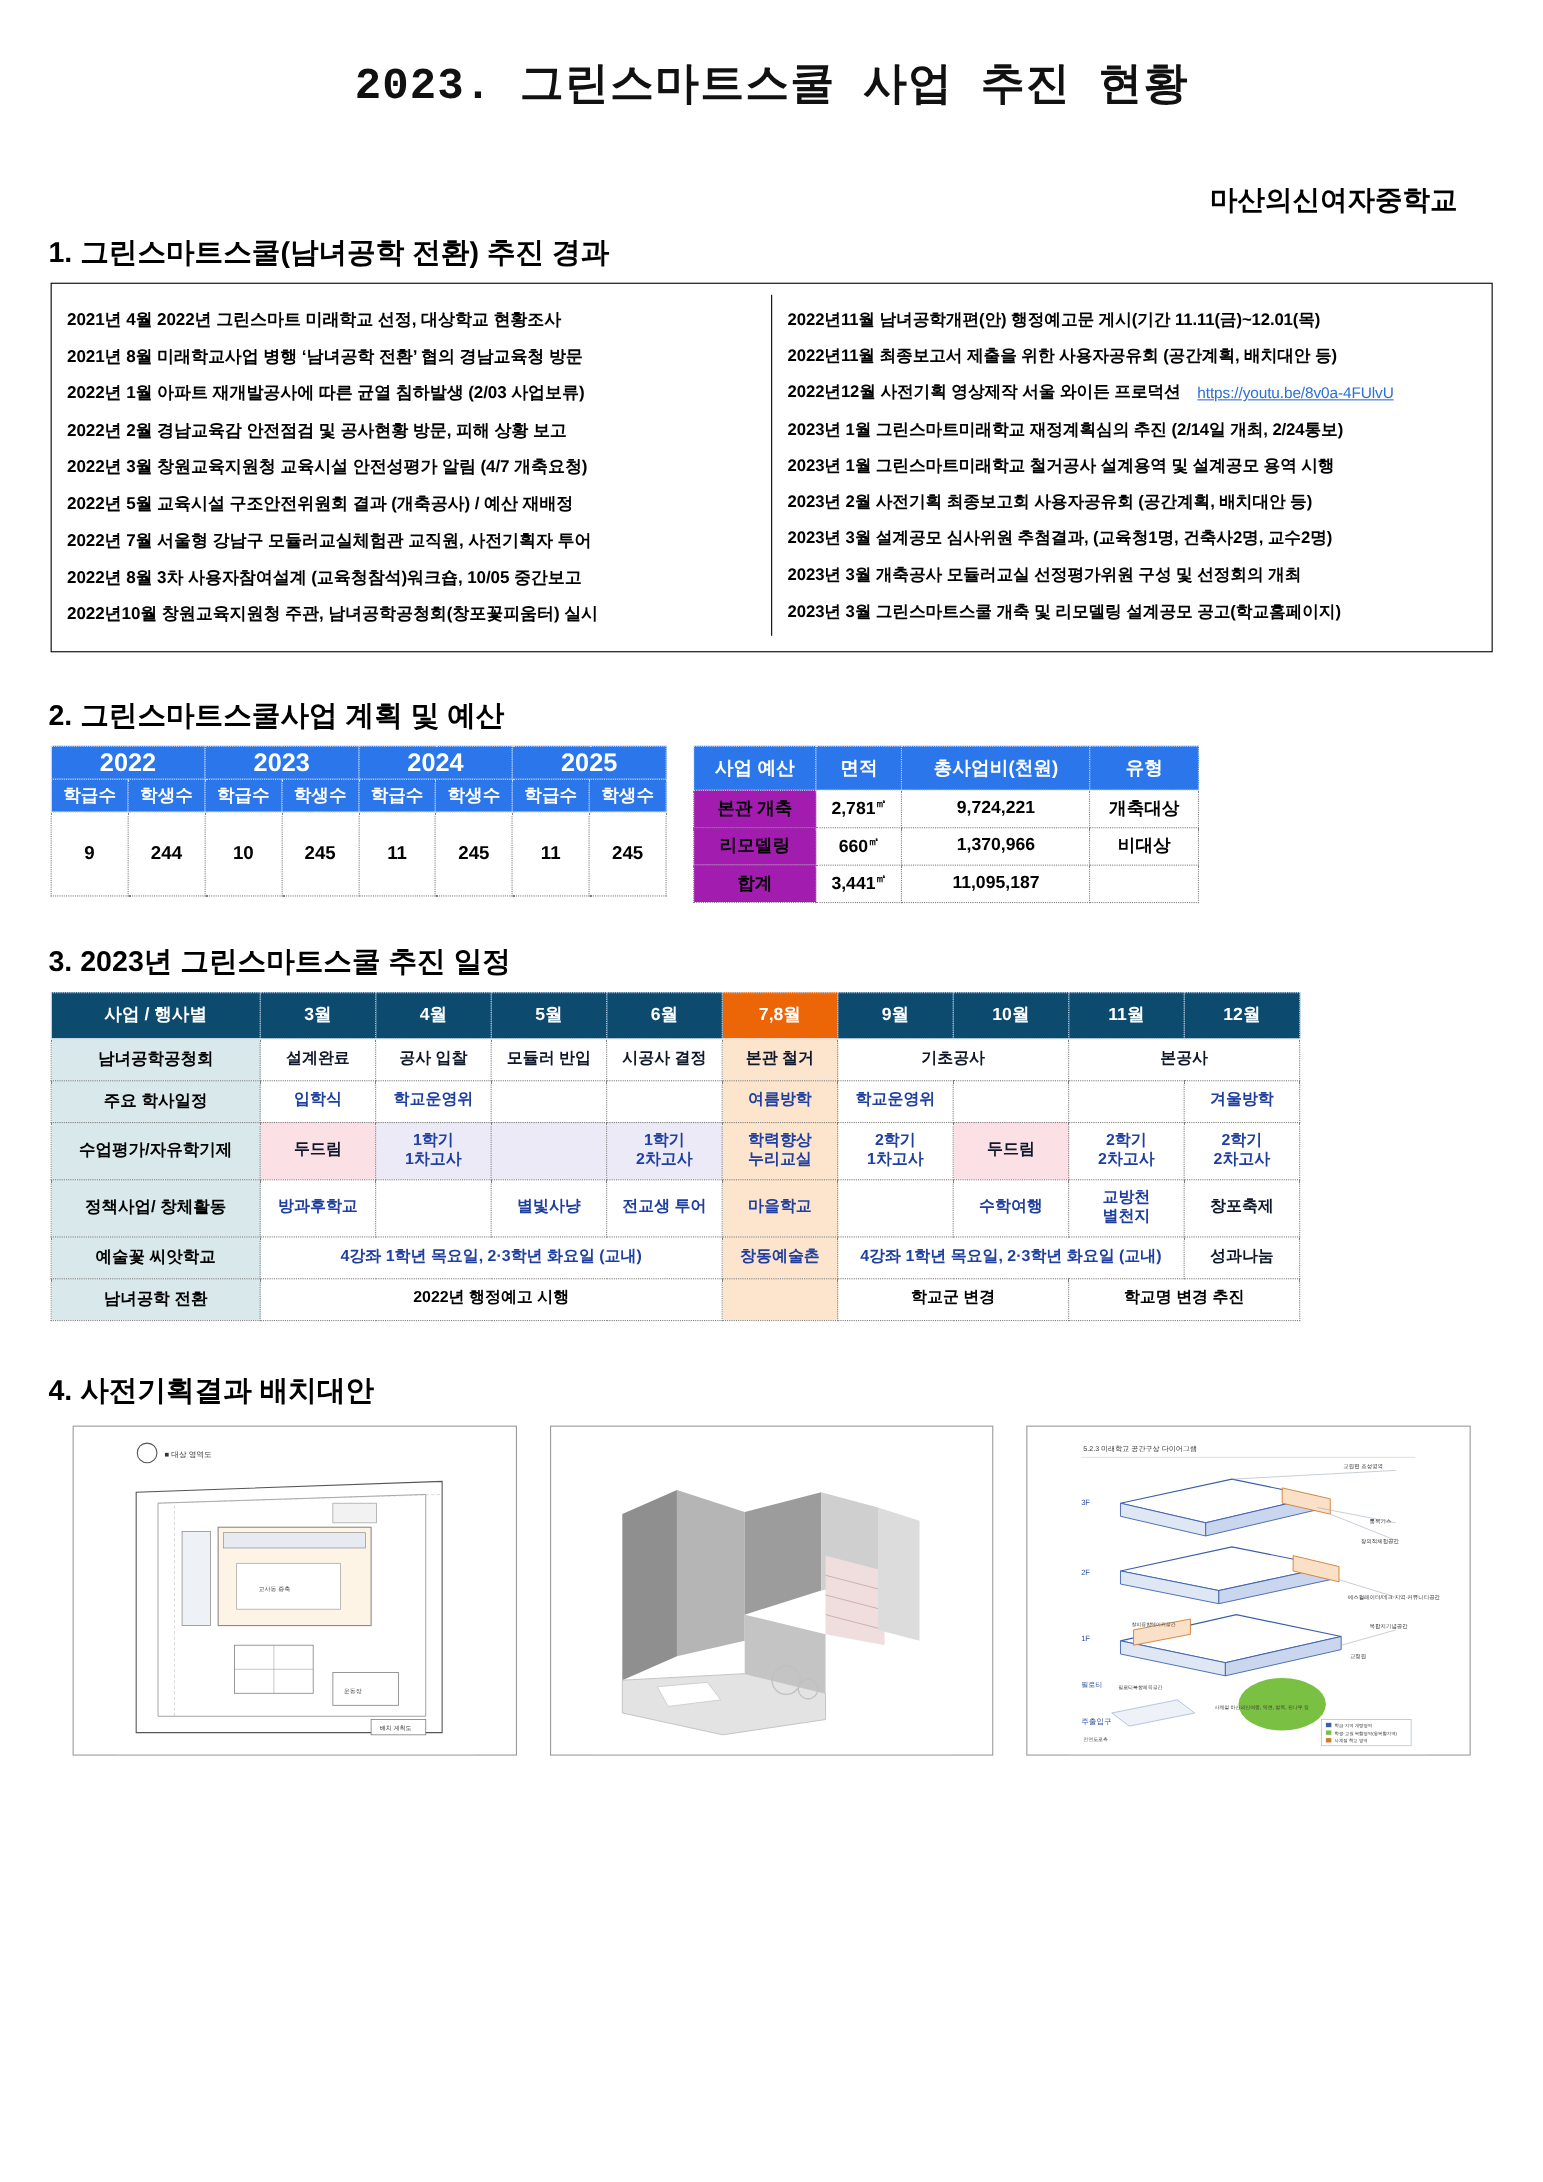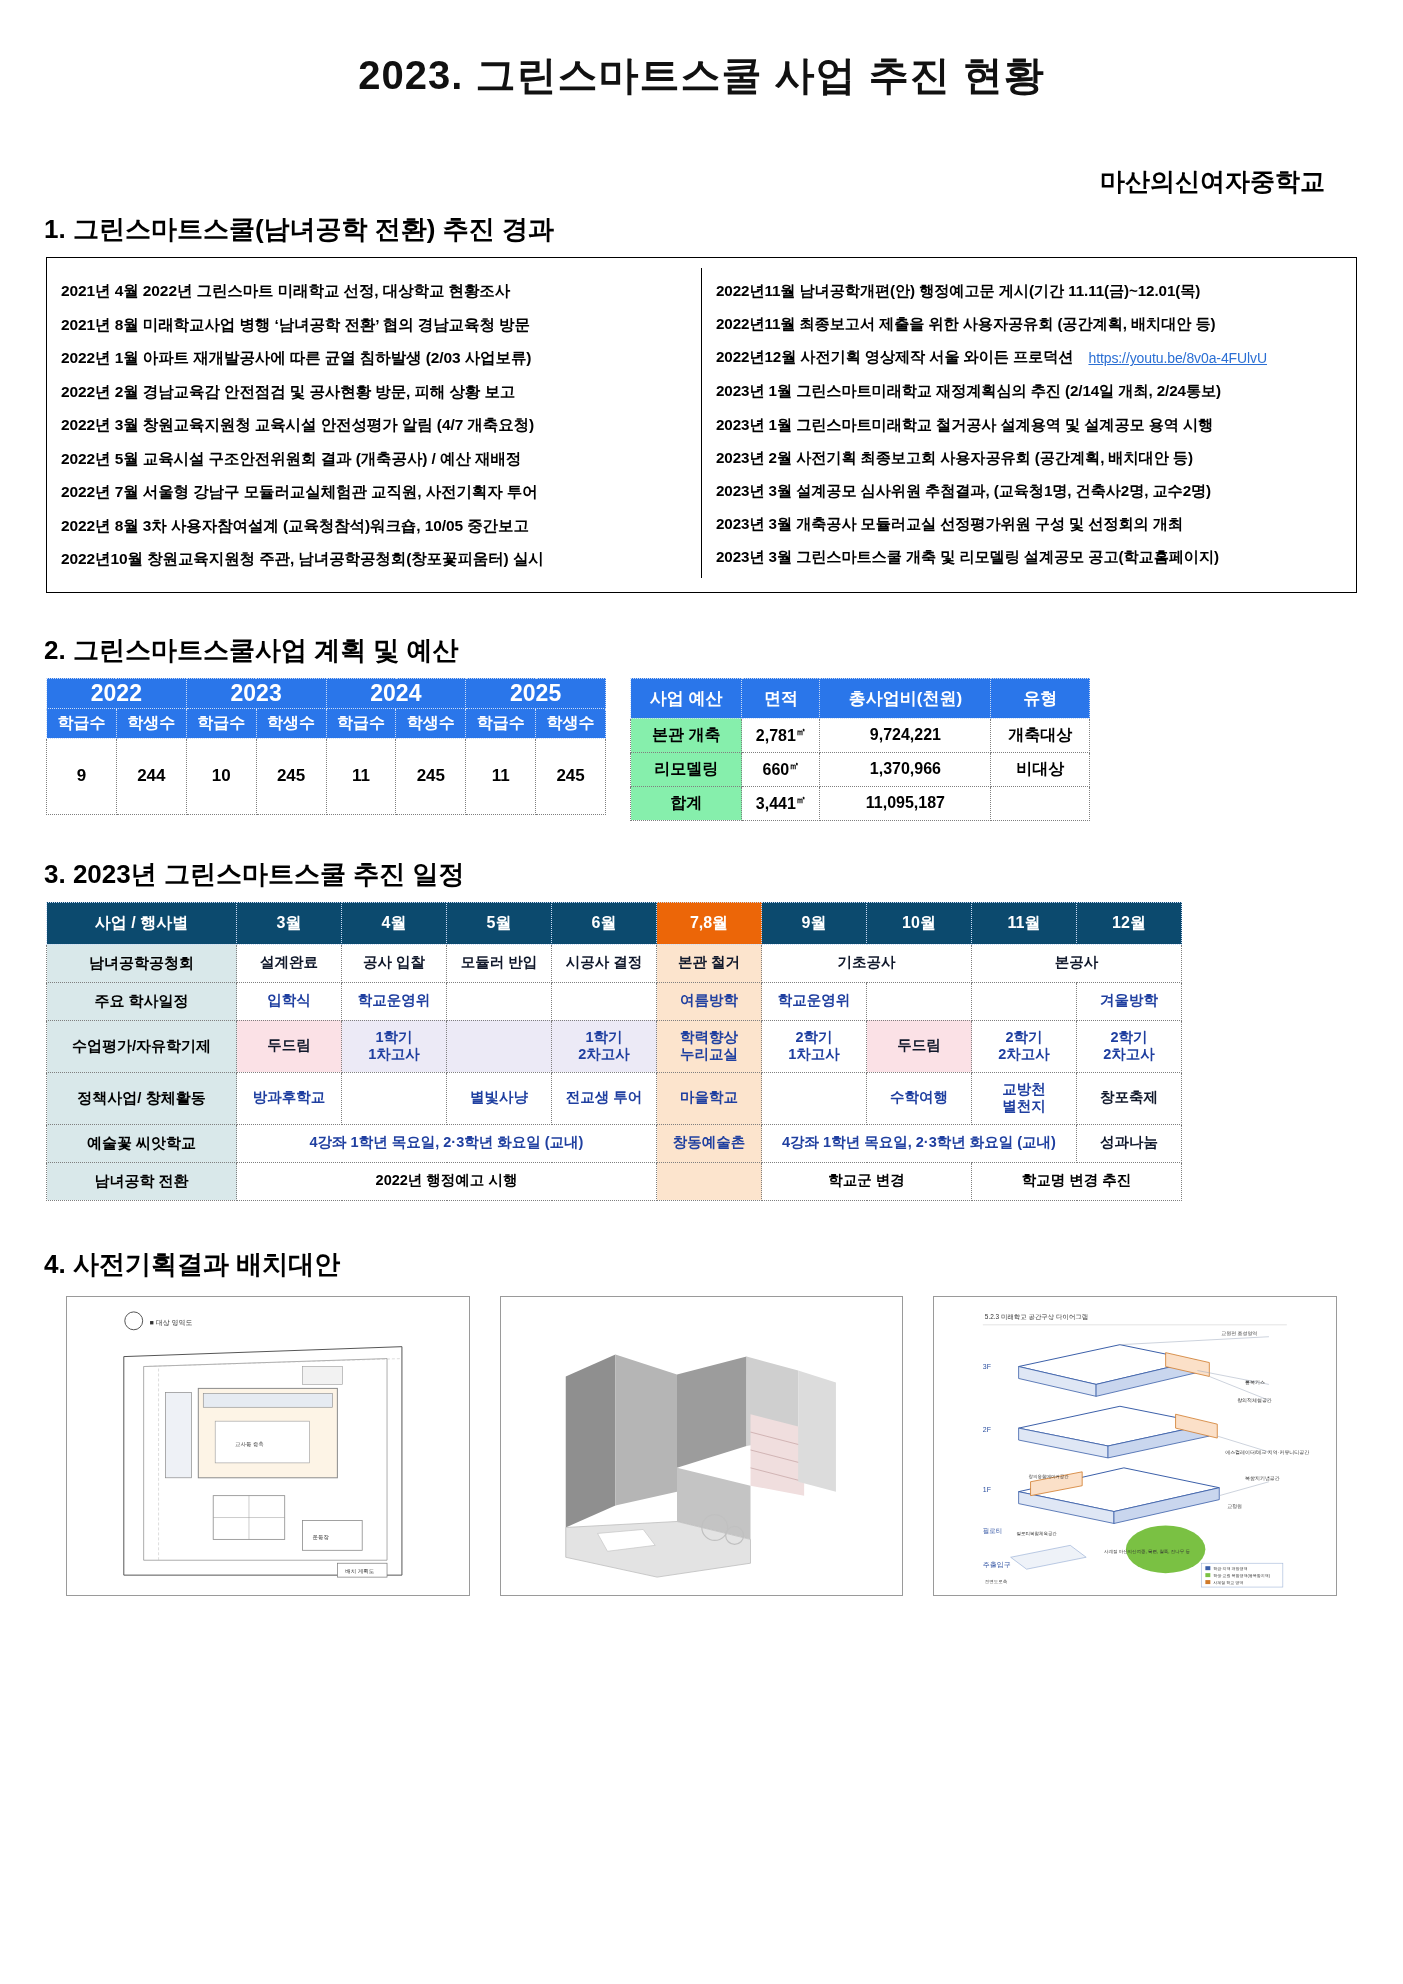--- a/index.html
+++ b/index.html
@@ -14,20 +14,21 @@
   }
   .page { position:relative; width:1403px; height:1984px; padding:0 40px; }
 
   .doc-title {
     text-align:center;
     font-size:40px;
     font-weight:bold;
     letter-spacing:1px;
     margin:48px 0 0 0;
     color:#111;
+    font-family:Liberation Mono, monospace;
   }
   .school-name {
     text-align:right;
     font-size:25px;
     font-weight:bold;
     margin:62px 38px 0 0;
   }
   .section-title {
     font-size:26px;
     font-weight:bold;
@@ -91,21 +92,21 @@
     border:1px dotted #7f7f7f;
     text-align:center;
     font-size:16px;
     font-weight:bold;
     height:34px;
   }
   .tbl-budget thead th {
     background:#2a76ea; color:#fff; height:40px; font-size:17px;
     border:1px dotted #cbdcf7;
   }
-  .tbl-budget td.name { background:#86efac; }
+  .tbl-budget td.name { background:#a21caf; }
   .tbl-budget td.blank { background:#fff; }
   .sup { font-size:10px; vertical-align:super; }
 
   
   .tbl-sched { width:1030px; margin:0 6px; table-layout:fixed; }
   .tbl-sched th, .tbl-sched td {
     border:1px dotted #7f7f7f;
     text-align:center;
     font-size:14.5px;
     font-weight:bold;

